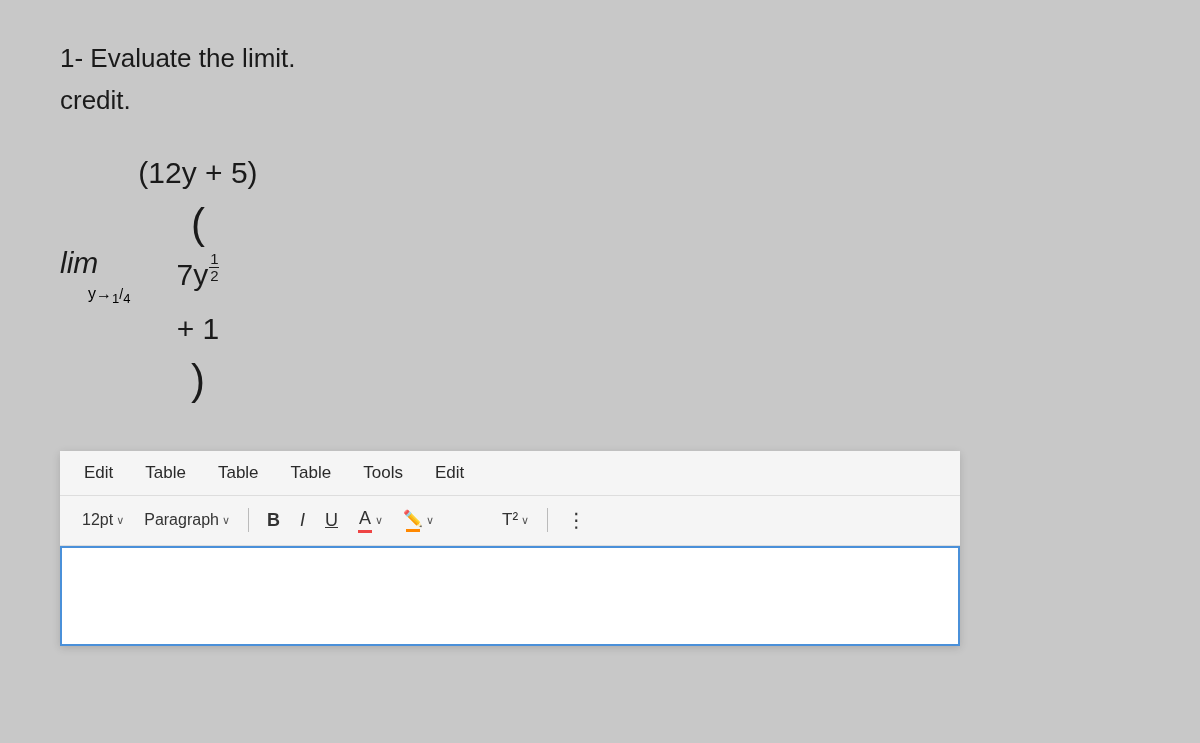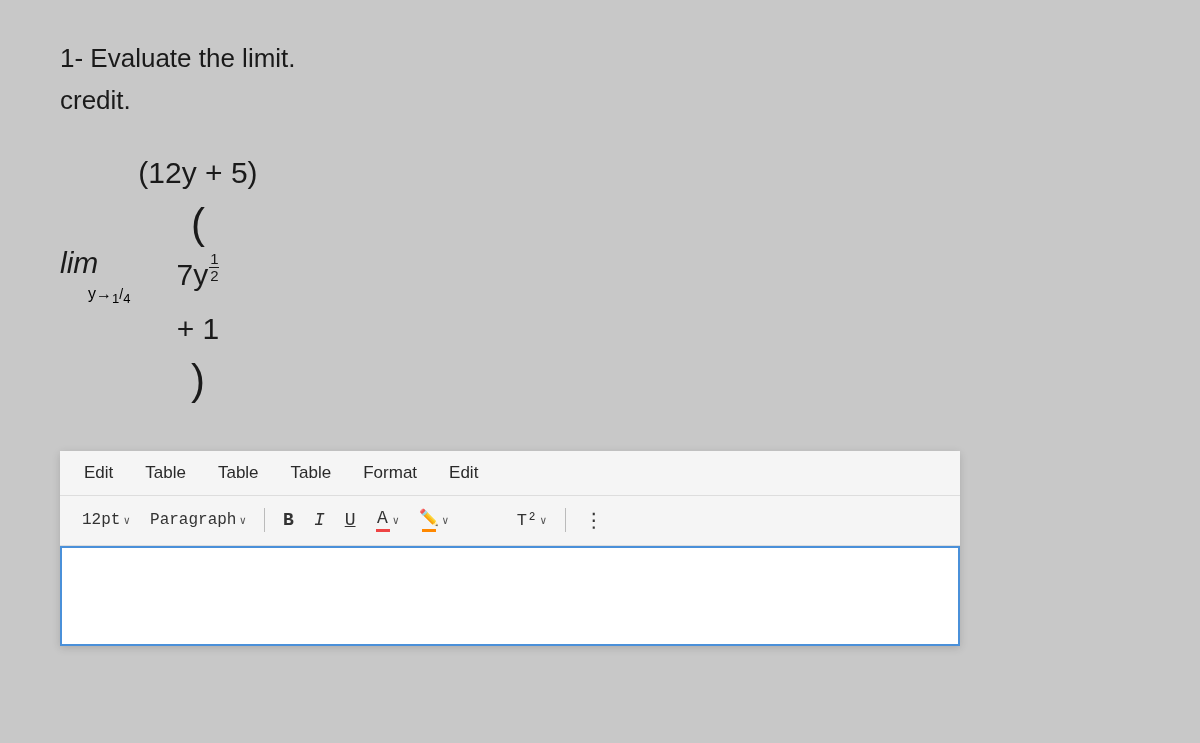--- a/index.html
+++ b/index.html
@@ -129,21 +129,20 @@
       padding: 2px 4px;
     }
 
     .toolbar {
       display: flex;
       align-items: center;
       gap: 8px;
       padding: 8px 16px;
       background: #f5f5f5;
       border-bottom: 1px solid #ddd;
-      font-family: Liberation Mono, monospace;
     }
 
     .toolbar-divider {
       width: 1px;
       height: 24px;
       background: #bbb;
       margin: 0 4px;
     }
 
     .toolbar-item {
@@ -252,21 +251,21 @@
         <span class="paren-big">)</span>
       </span>
     </div>
 
     <div class="editor-wrapper">
       <div class="menu-bar">
         <span class="menu-item">Edit</span>
         <span class="menu-item">Table</span>
         <span class="menu-item">Table</span>
         <span class="menu-item">Table</span>
-        <span class="menu-item">Format</span>
+        <span class="menu-item">Tools</span>
         <span class="menu-item">Edit</span>
       </div>
 
       <div class="toolbar">
         <div class="toolbar-item">
           <span>12pt</span>
           <span class="chevron">∨</span>
         </div>
 
         <div class="toolbar-item">

